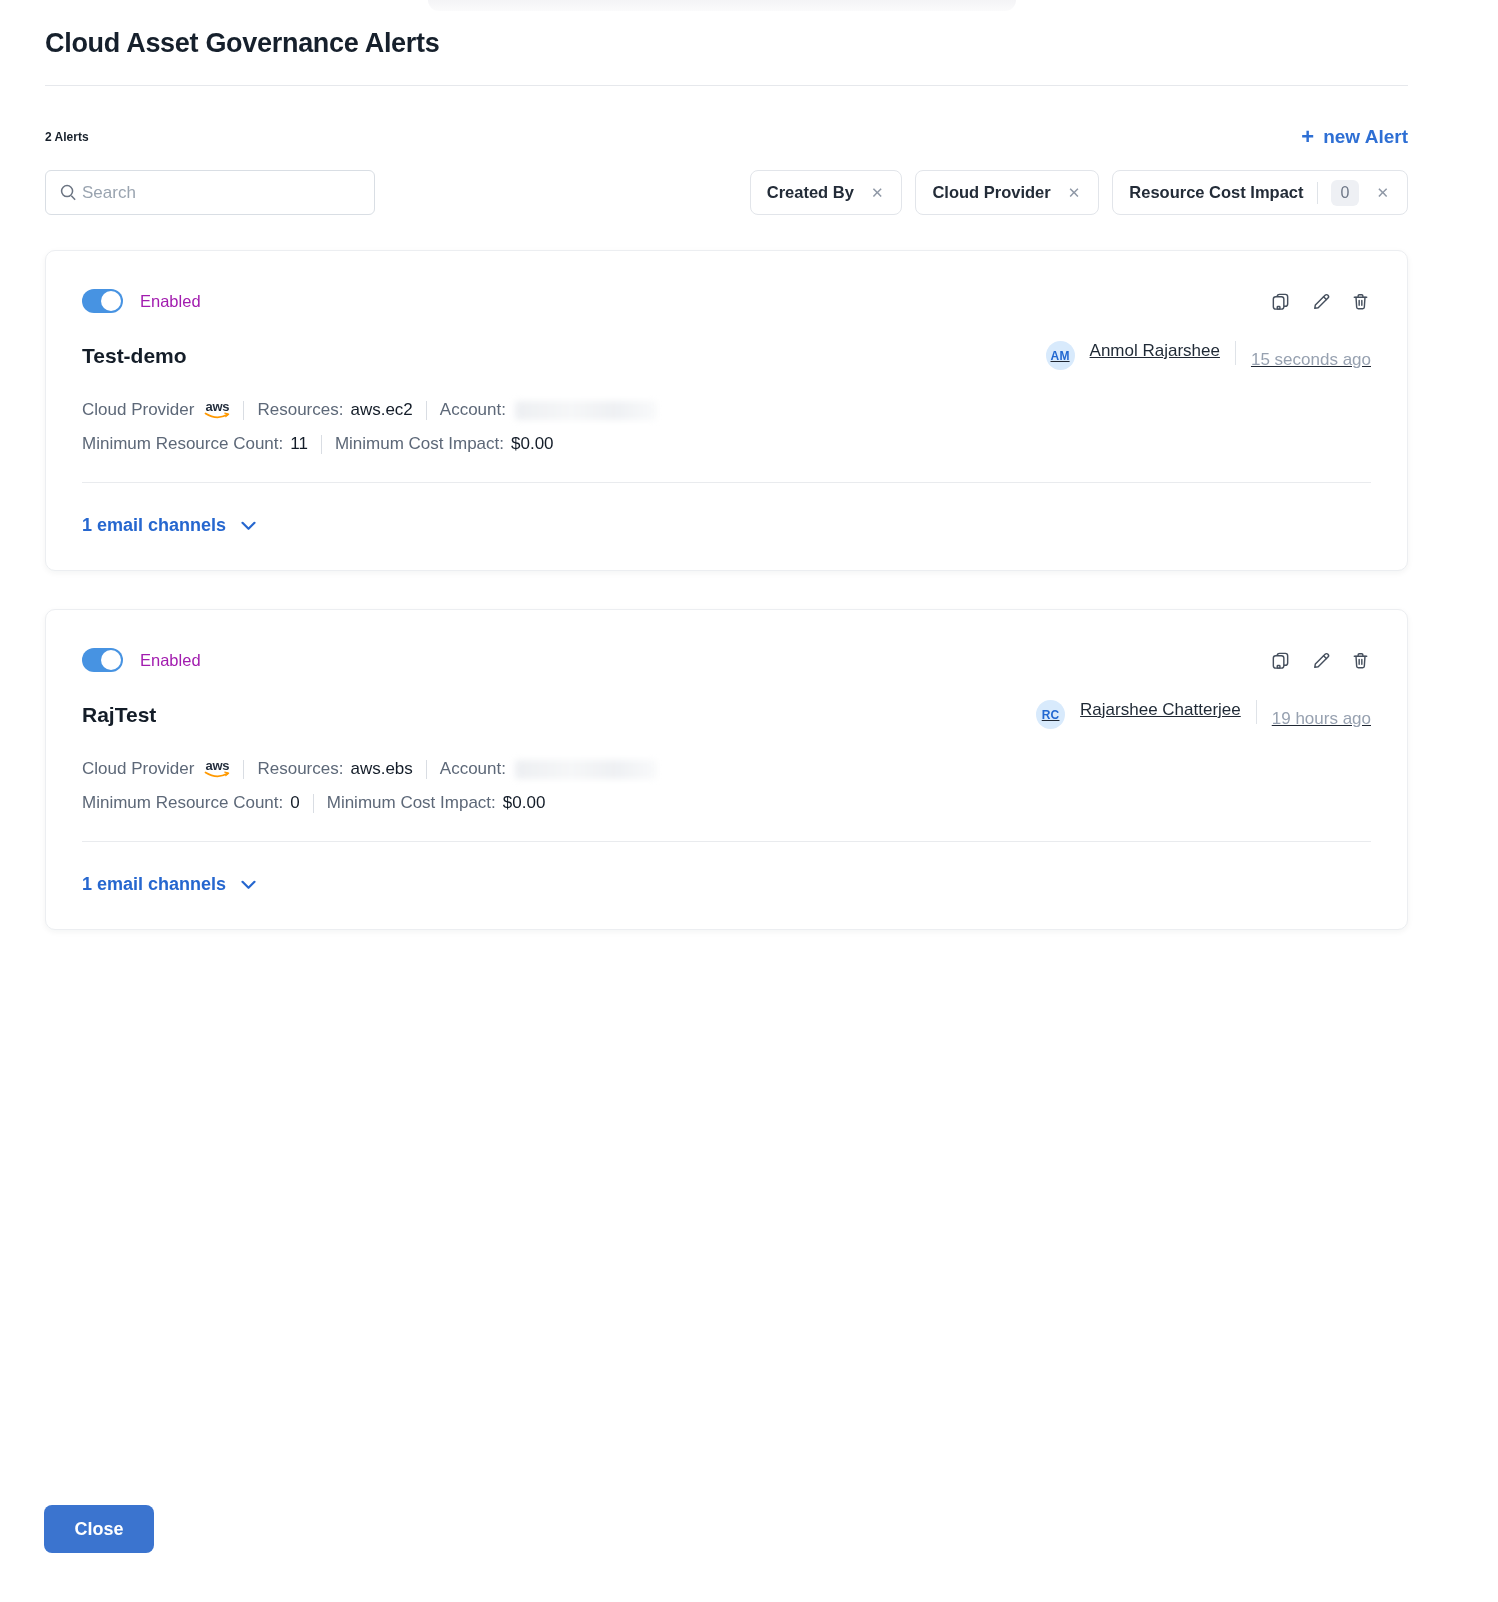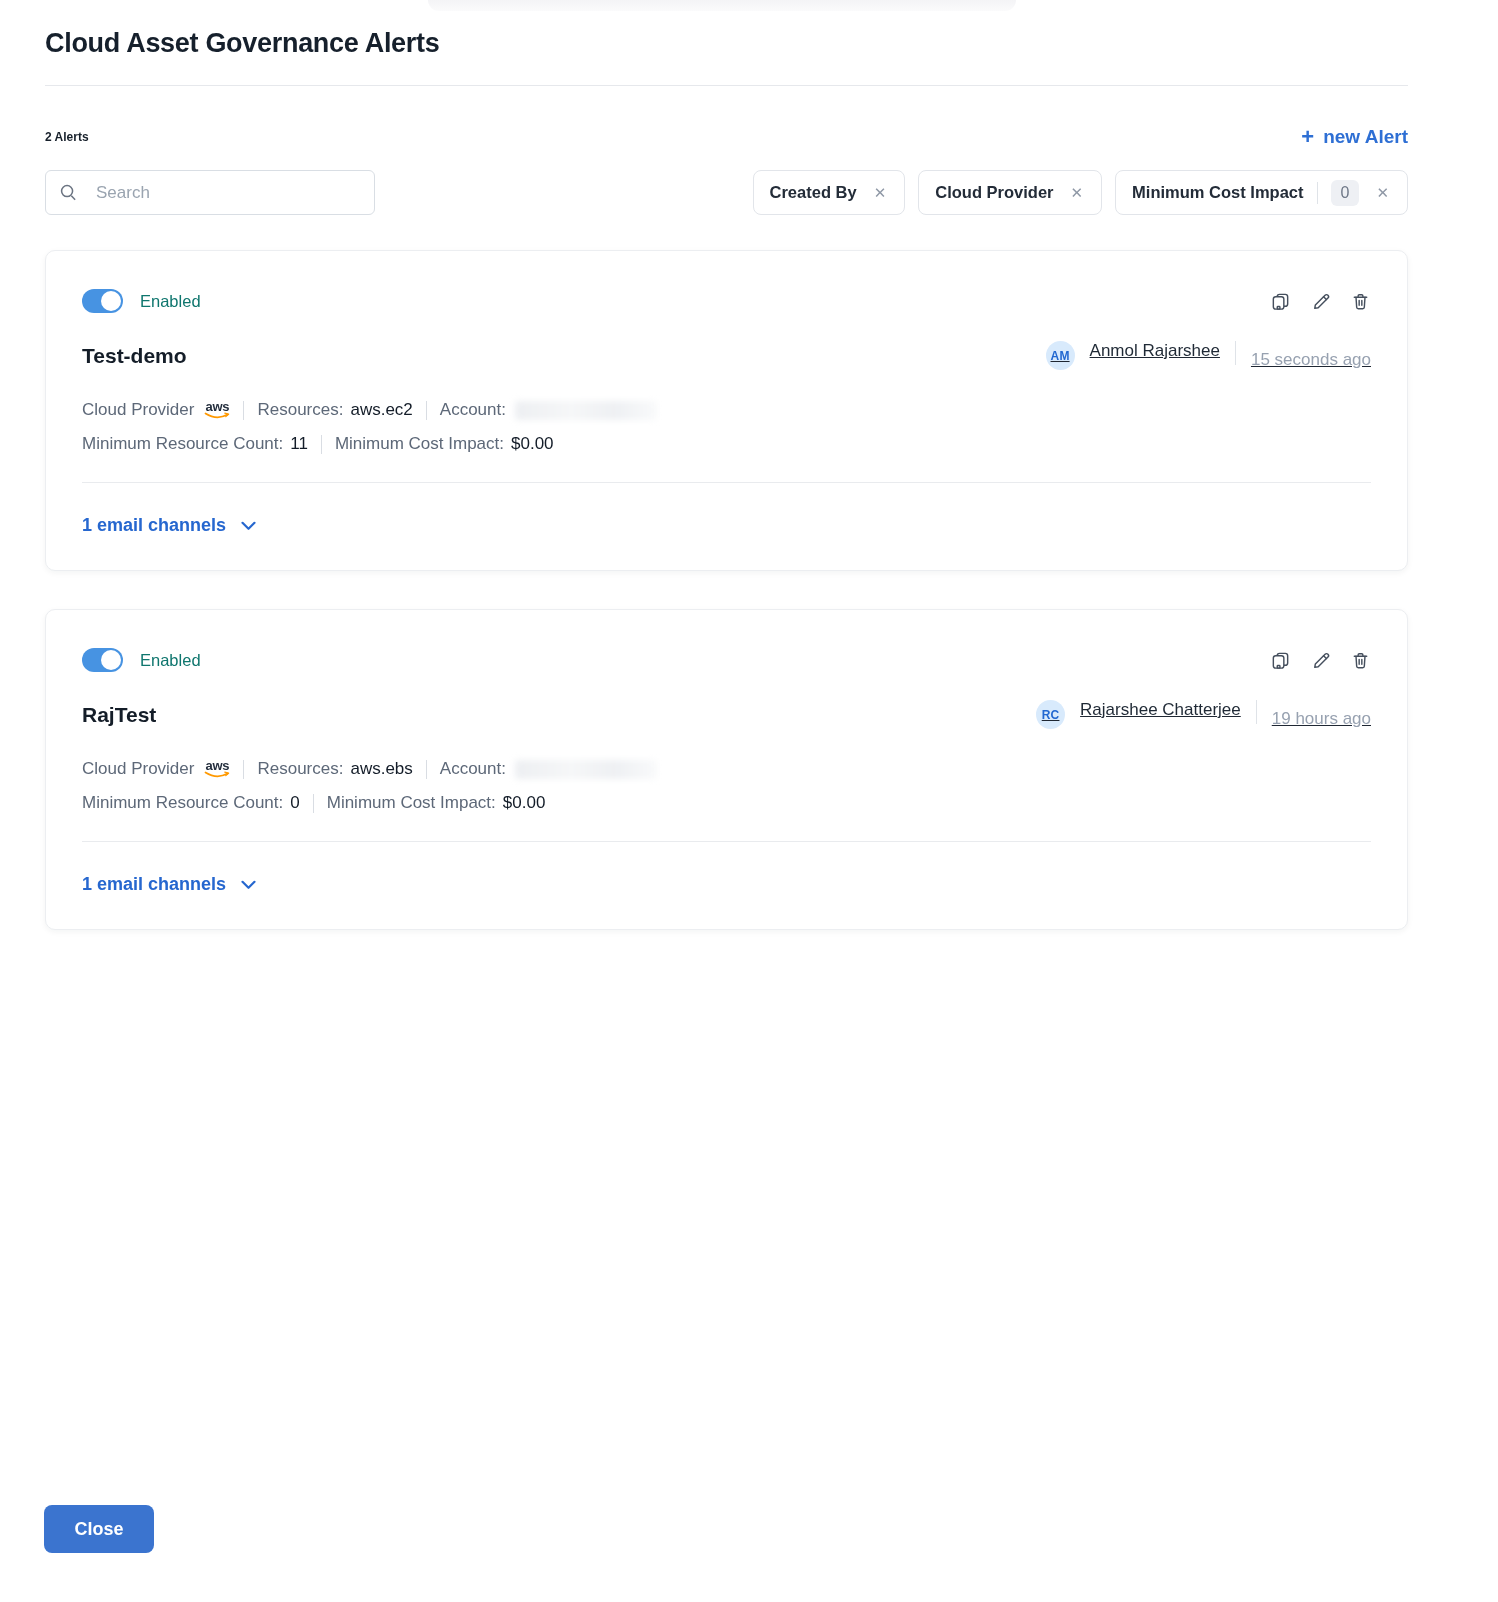--- a/index.html
+++ b/index.html
@@ -42,21 +42,21 @@
   }
   .new-alert-btn .plus { font-size: 22px; font-weight: 600; line-height: 1; }
 
   .controls-row {
     margin-top: 22px;
     display: flex; justify-content: space-between; align-items: center;
   }
   .search-box {
     width: 330px; height: 45px;
     border: 1px solid #d9dee4; border-radius: 6px;
-    display: flex; align-items: center; gap: 16px;
+    display: flex; align-items: center; gap: 2px;
     padding: 0 13px; background: #fff;
   }
   .search-box input {
     border: none; outline: none; flex: 1;
     font-size: 17px; font-family: inherit; color: #1f2733;
     background: transparent;
   }
   .search-box input::placeholder { color: #9aa4b0; }
 
   .chips { display: flex; gap: 13px; }
@@ -90,21 +90,21 @@
   .toggle {
     width: 41px; height: 24px; border-radius: 12px;
     background: #4793e2; position: relative; cursor: pointer;
     border: none; padding: 0; flex: none;
   }
   .toggle .knob {
     position: absolute; top: 2px; right: 2px;
     width: 20px; height: 20px; border-radius: 50%;
     background: #fff;
   }
-  .toggle-label { font-size: 16.5px; color: #0f766e; }
+  .toggle-label { font-size: 16.5px; color: #a21caf; }
   .card-actions { display: flex; align-items: center; gap: 19px; }
   .icon-btn {
     background: none; border: none; padding: 0; cursor: pointer;
     display: inline-flex; align-items: center;
   }
   .icon-btn svg { stroke: #454f5d; }
 
   .card-row-title {
     margin-top: 28px;
     display: flex; justify-content: space-between; align-items: center; gap: 29px;
@@ -196,21 +196,21 @@
     <div class="chips">
       <div class="chip">
         <span class="chip-label">Created By</span>
         <span class="chip-x">✕</span>
       </div>
       <div class="chip">
         <span class="chip-label">Cloud Provider</span>
         <span class="chip-x">✕</span>
       </div>
       <div class="chip">
-        <span class="chip-label">Minimum Cost Impact</span>
+        <span class="chip-label">Resource Cost Impact</span>
         <span class="chip-divider"></span>
         <span class="chip-value">0</span>
         <span class="chip-x">✕</span>
       </div>
     </div>
   </div>
 
   <div class="alert-card">
     <div class="card-row-top">
       <div class="toggle-group">

